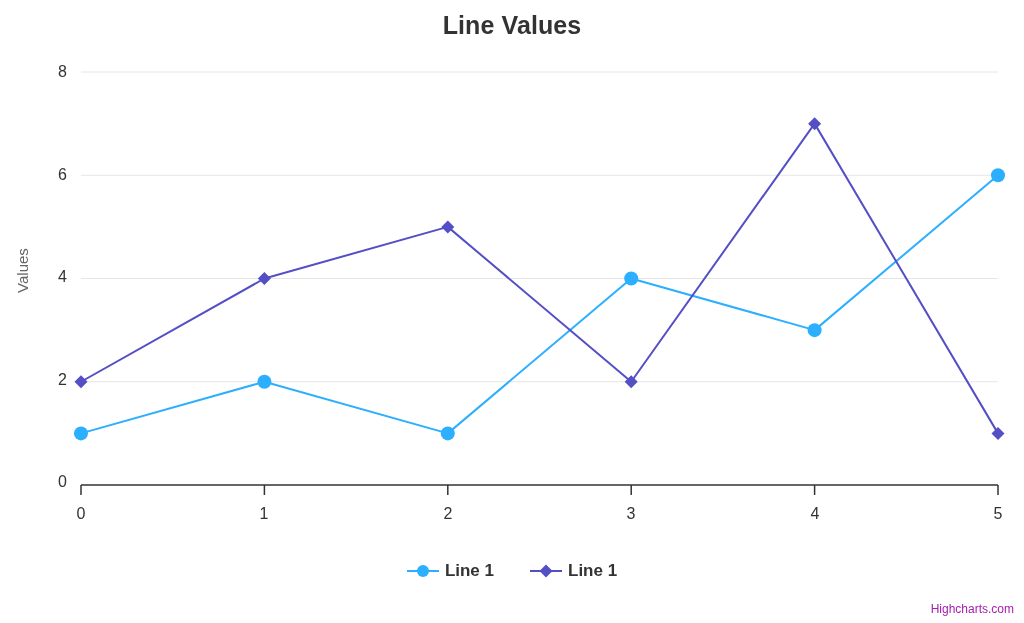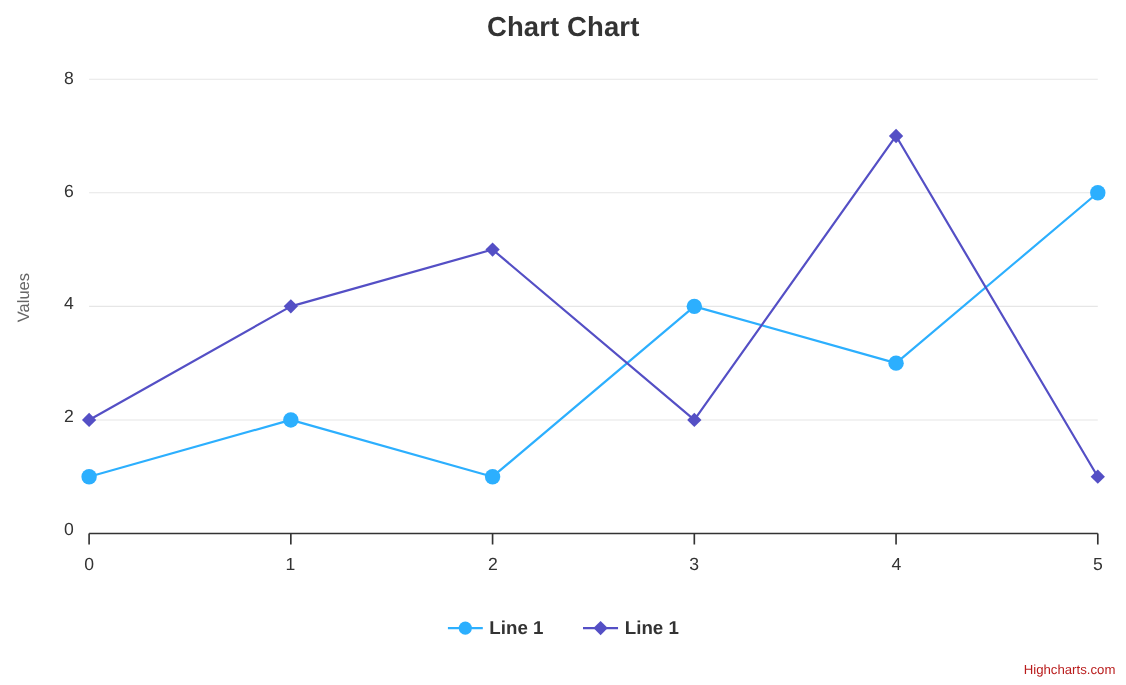--- a/index.html
+++ b/index.html
@@ -65,21 +65,21 @@
     margin-left: -30px;
     text-align: center;
     font-size: 16px;
     color: #333333;
   }
   .credits {
     position: absolute;
     right: 10px;
     bottom: 7px;
     font-size: 12px;
-    color: #b91c1c;
+    color: #a21caf;
   }
   .legend {
     position: absolute;
     left: 0;
     top: 561px;
     width: 1024px;
     display: flex;
     justify-content: center;
     align-items: flex-end;
     gap: 36px;
@@ -102,21 +102,21 @@
     position: absolute;
     left: 0;
     top: 0;
   }
 </style>
 </head>
 <body>
 
 <div id="chart-root">
 
-  <div class="chart-title">Chart Chart</div>
+  <div class="chart-title">Line Values</div>
 
   <div class="y-axis-title">Values</div>
 
   <div class="y-labels-col">
     <div class="y-tick-label" style="top:64px">8</div>
     <div class="y-tick-label" style="top:167px">6</div>
     <div class="y-tick-label" style="top:269px">4</div>
     <div class="y-tick-label" style="top:372px">2</div>
     <div class="y-tick-label" style="top:474px">0</div>
   </div>

